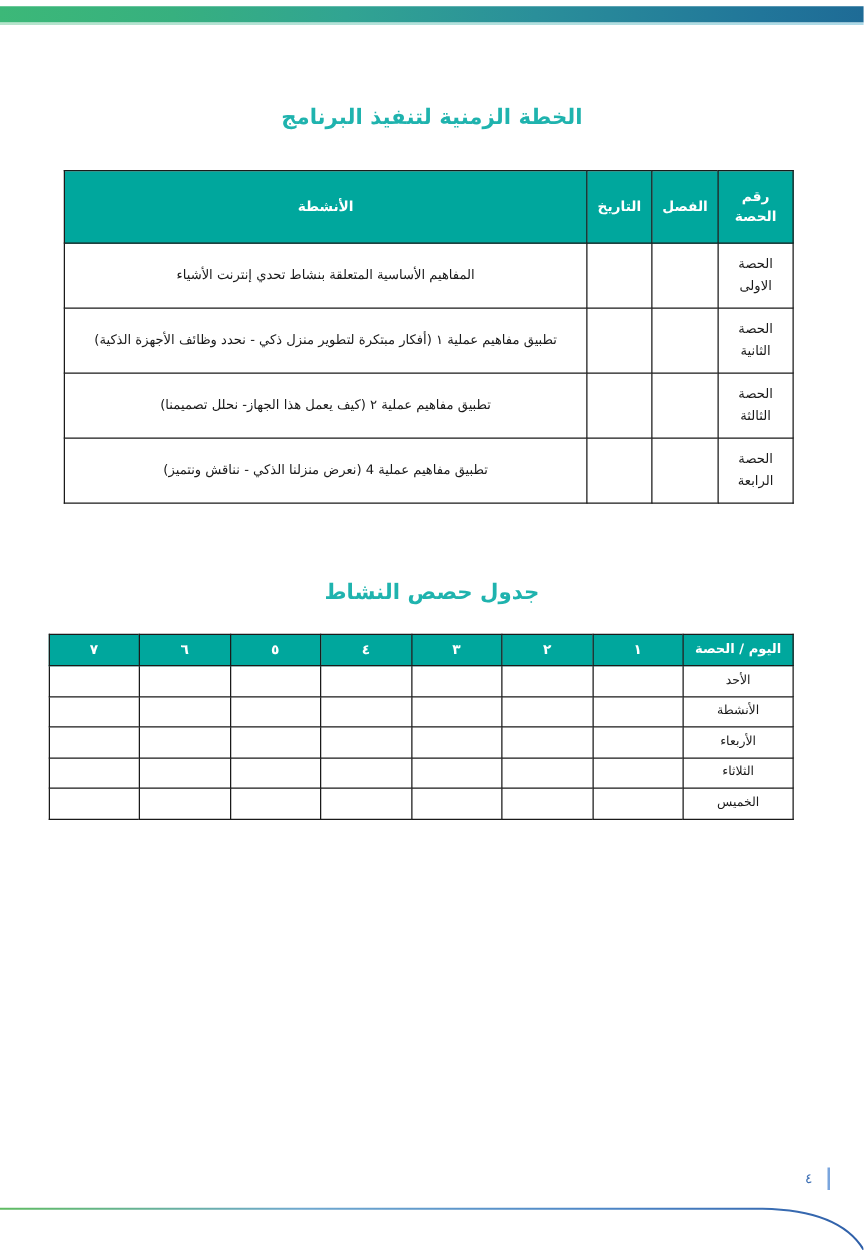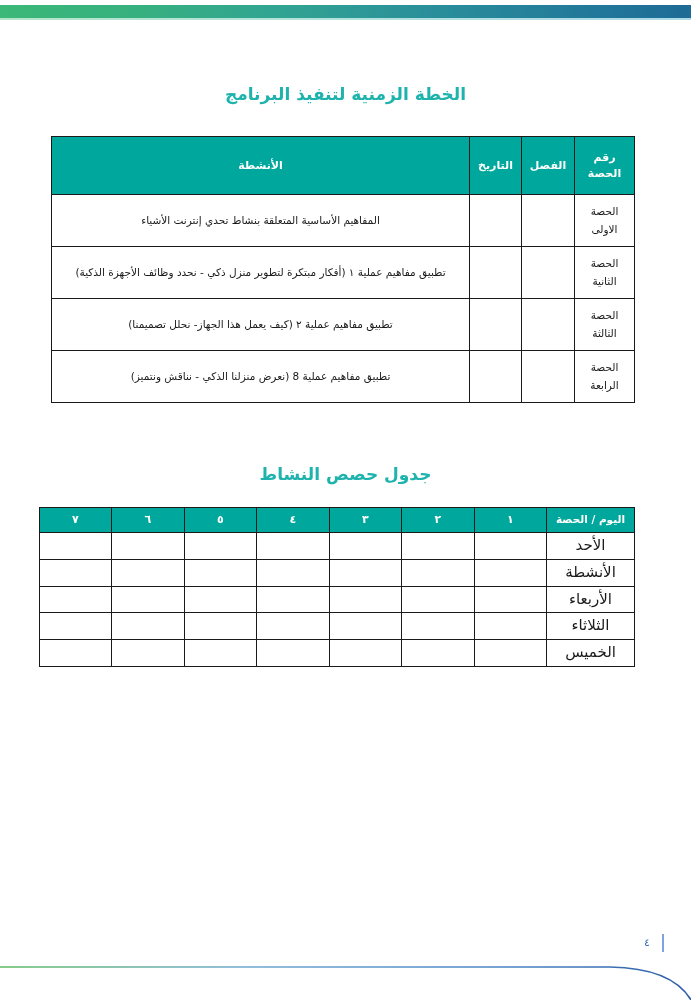--- a/index.html
+++ b/index.html
@@ -104,21 +104,21 @@
     top: 507px;
     right: 56px;
     width: 596px;
   }
   #schedule-table thead th { height: 25px; }
   #schedule-table tbody td { height: 24.5px; }
   #schedule-table .col-day  { width: 88px; margin-left: 33px; }
   #schedule-table .col-slot { width: 72.5px; }
   #schedule-table .day-cell {
     text-align: center;
-    font-size: 15px;
+    font-size: 10px;
   }
   #schedule-table thead .hdr-day {
     text-align: center;
     font-size: 10.5px;
   }
 
   
   .page-number-group {
     position: absolute;
     top: 936px;
@@ -203,21 +203,21 @@
         <td class="col-date"></td>
         <td class="col-activity activity-cell">تطبيق مفاهيم عملية ٢ (كيف يعمل هذا الجهاز- نحلل تصميمنا)</td>
       </tr>
       <tr>
         <td class="col-num session-cell">
           <div>الحصة</div>
           <div>الرابعة</div>
         </td>
         <td class="col-class"></td>
         <td class="col-date"></td>
-        <td class="col-activity activity-cell">تطبيق مفاهيم عملية 8 (نعرض منزلنا الذكي - نناقش ونتميز)</td>
+        <td class="col-activity activity-cell">تطبيق مفاهيم عملية 4 (نعرض منزلنا الذكي - نناقش ونتميز)</td>
       </tr>
     </tbody>
   </table>
 
   <div class="section-title" id="title-2">جدول حصص النشاط</div>
 
   <table id="schedule-table">
     <thead>
       <tr>
         <th class="col-day hdr-day">اليوم / الحصة</th>

